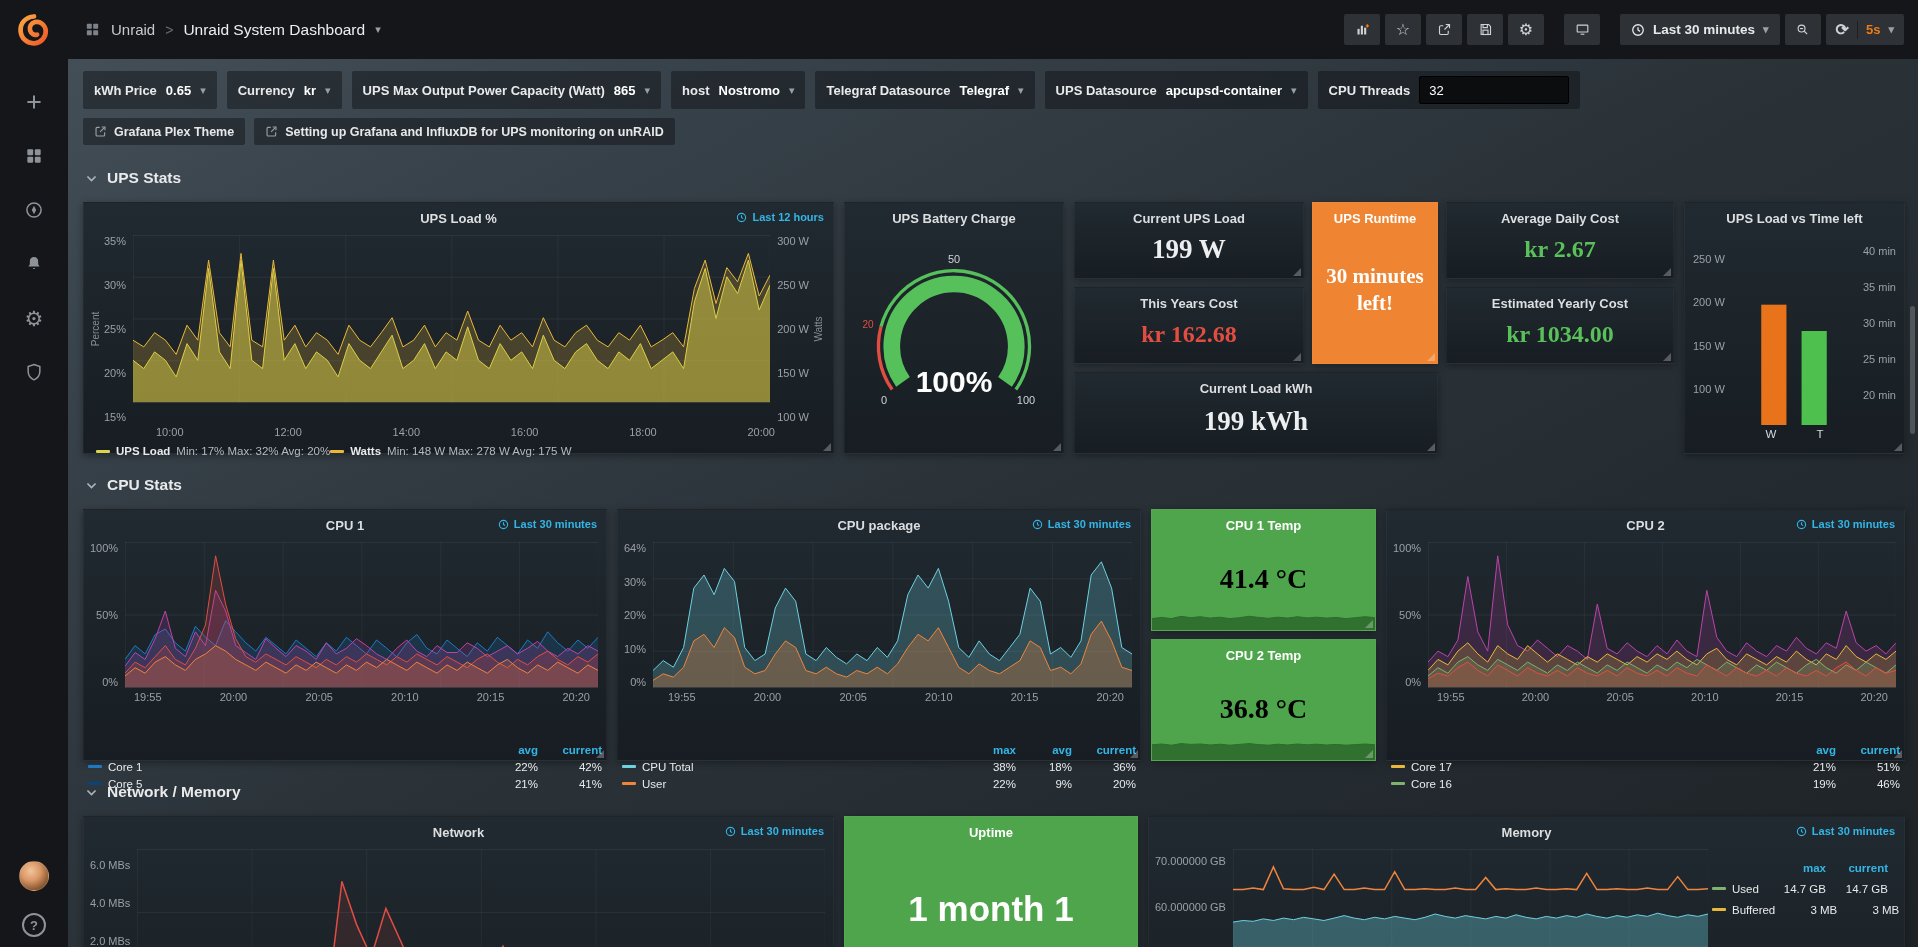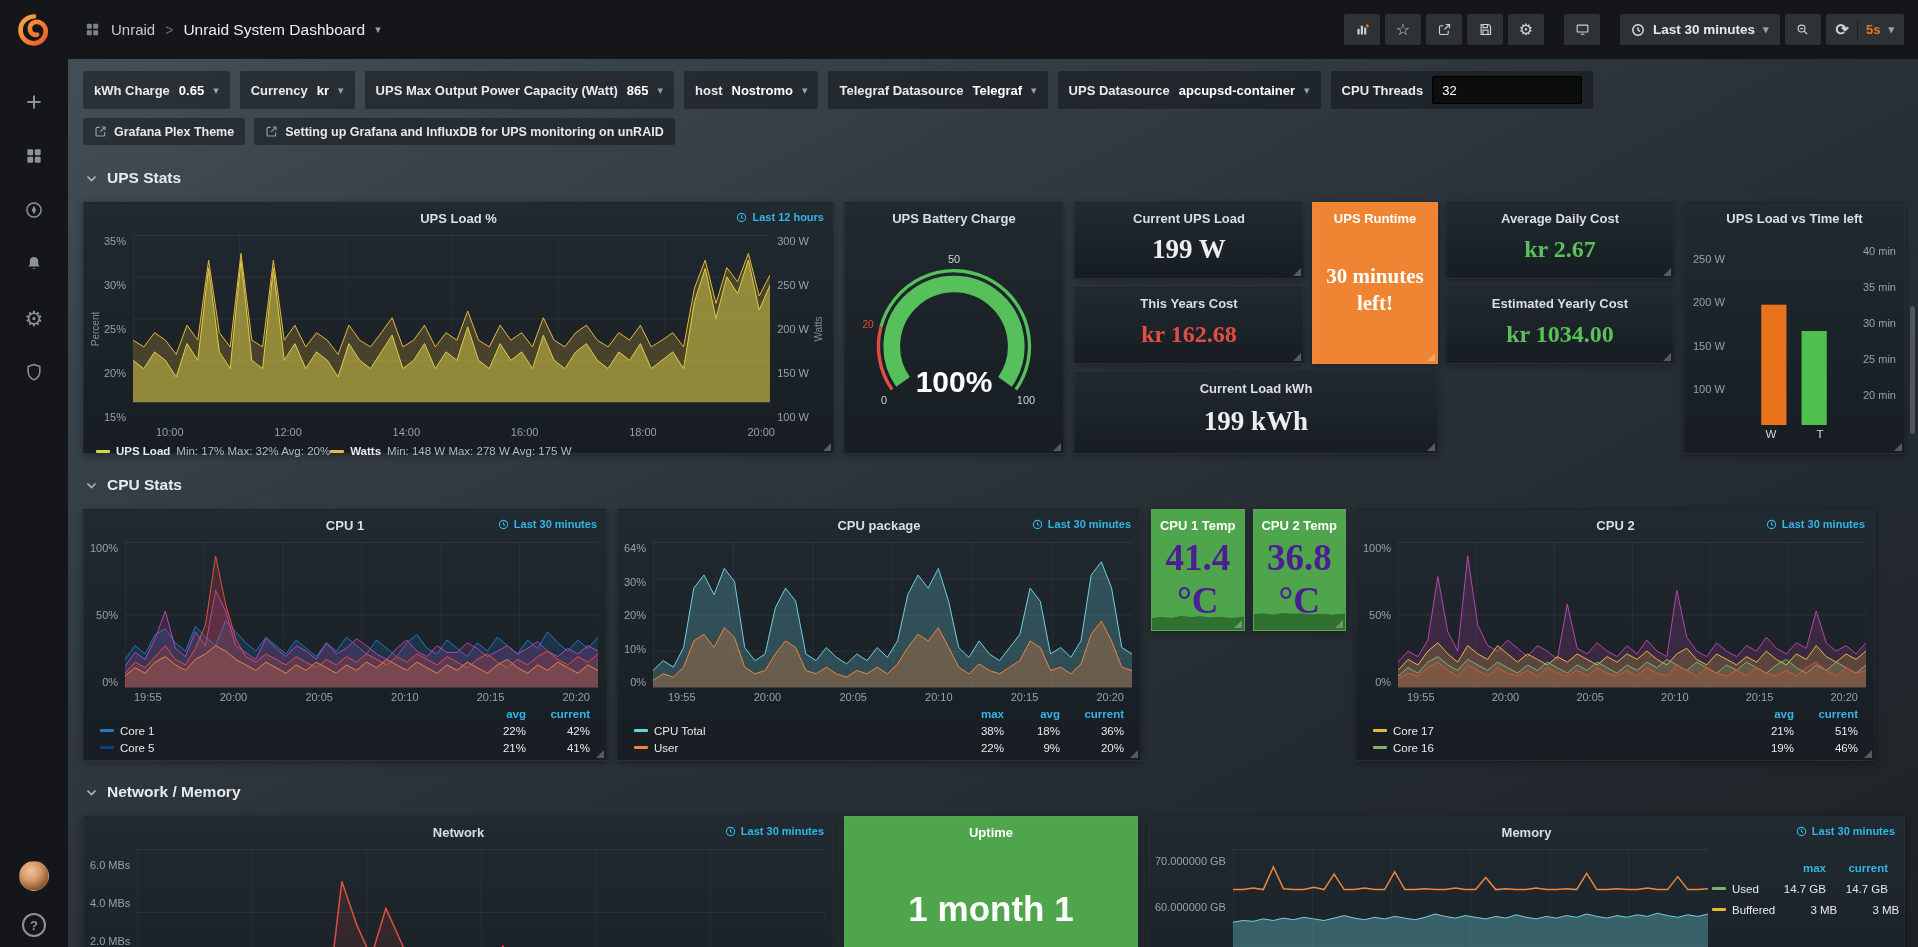--- a/index.html
+++ b/index.html
@@ -96,21 +96,21 @@
   .xaxis { display:flex; justify-content:space-between; font-size:11px; color:#9aa0a6; height:17px; padding-top:3px; }
   .xaxis-ups { margin:0 58px 0 72px; }
   .xaxis-cpu { margin:0 16px 0 50px; }
 
   .legend { display:flex; align-items:center; padding:5px 12px 0; font-size:11.5px; }
   .legend-item { display:flex; align-items:center; gap:6px; }
   .dash { display:inline-block; width:14px; height:3px; border-radius:1px; flex-shrink:0; }
   .legend-name { font-weight:bold; color:#e8eaec; cursor:pointer; }
   .legend-stats { color:#b4bac0; }
 
-  .ltable { padding:0 16px; font-size:11.5px; }
+  .ltable { padding:0 4px; font-size:11.5px;margin-top:36px; }
   .lrow { display:grid; align-items:center; height:17px; }
   .c2 { grid-template-columns:1fr 56px 64px; }
   .c3 { grid-template-columns:1fr 56px 56px 64px; }
   .lrow span:not(:first-child) { text-align:right; }
   .lhead { color:#33b5e5; font-weight:bold; }
   .lname { display:flex; align-items:center; gap:6px; color:#e8eaec; cursor:pointer; }
   .lval { color:#e8eaec; }
 
   .stats-area { width:600px; height:252px; display:grid; grid-template-columns:230px 126px 228px;
     grid-template-rows:77px 77px 82px; gap:8px; }
@@ -118,23 +118,23 @@
   .g-runtime { grid-area:1/2/3/3; }
   .g-kwh { grid-area:3/1/4/3; }
   .stat { display:flex; flex-direction:column; }
   .stat-title { font-size:13px; font-weight:bold; color:#dcdee0; text-align:center; padding-top:8px; cursor:pointer; }
   .stat-value { flex:1; display:flex; align-items:center; justify-content:center; font-size:27px; font-weight:bold;
     color:#eceeef; text-align:center; padding-bottom:6px;font-family:Liberation Serif, serif; }
   .stat-value.cost { font-size:24px; }
   .stat-value.runtime { font-size:21px; line-height:1.25; padding:0 8px 10px; color:#fff; }
   .bg-colored .stat-title { color:#fff; }
 
-  .temp-col { display:flex; flex-direction:row; gap:8px; width:195px; }
+  .temp-col { display:flex; flex-direction:column; gap:8px; width:225px; }
   .temp-col .panel { height:122px; }
-  .temp-value { font-size:37px; color:#4c1d95; }
+  .temp-value { font-size:28px; color:#000000; }
   .spark { position:absolute; left:0; right:0; bottom:0; height:32px; overflow:hidden; }
   .spark svg { position:absolute; left:0; bottom:0; }
 
   .gauge-wrap { width:200px; height:170px; position:relative; margin:16px auto 0; }
   .gauge-label { position:absolute; transform:translate(-50%,-50%); font-size:11px; color:#cfd3d7; }
   .gauge-threshold { color:#e24d42; font-size:10px; }
   .gauge-value { position:absolute; transform:translate(-50%,-50%); font-size:30px; font-weight:bold; color:#fff; }
 
   .bars-body { display:flex; padding:4px 6px 0; }
   .bars-yl { display:flex; flex-direction:column; justify-content:space-between; align-items:flex-end;
@@ -284,21 +284,21 @@
       <span style="color: rgb(235, 123, 24);">5s</span>
       <span class="caret">▾</span>
     </div>
   </div>
 </header>
 
 <main class="content">
 
   <div class="vars">
     <div class="var-chip">
-      <span class="var-label">kWh Charge</span>
+      <span class="var-label">kWh Price</span>
       <span class="var-value">0.65</span>
       <span class="caret">▾</span>
     </div>
     <div class="var-chip">
       <span class="var-label">Currency</span>
       <span class="var-value">kr</span>
       <span class="caret">▾</span>
     </div>
     <div class="var-chip">
       <span class="var-label">UPS Max Output Power Capacity (Watt)</span>

